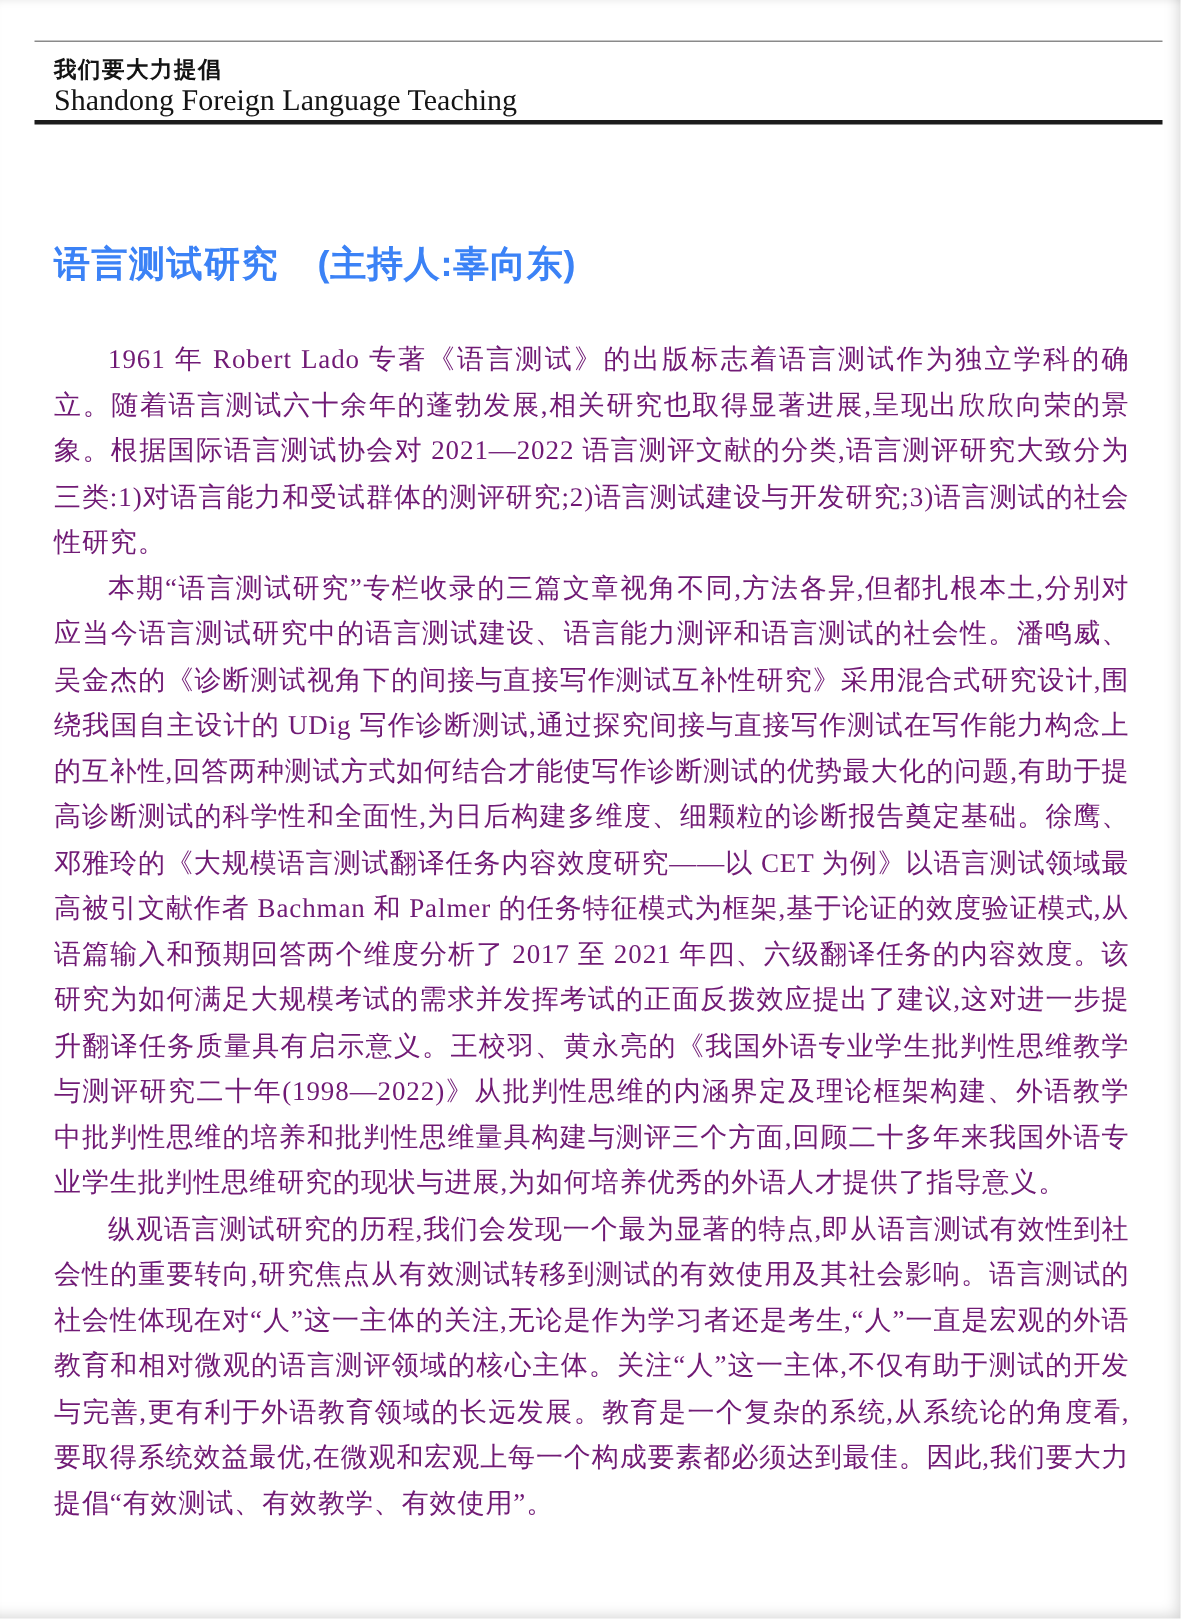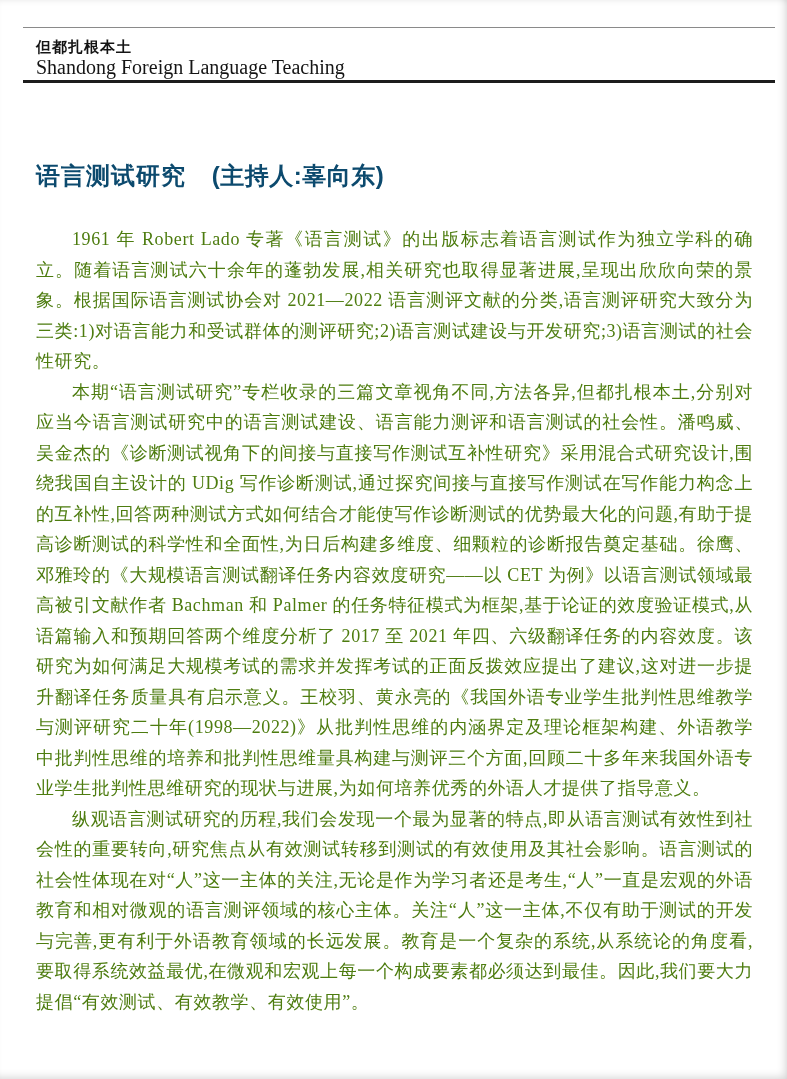--- a/index.html
+++ b/index.html
@@ -63,54 +63,54 @@
   }
   .section-title {
     position: absolute;
     top: 160px;
     left: 36px;
     right: 34px;
     margin: 0;
     font-family: "Liberation Sans", "DejaVu Sans", sans-serif;
     font-weight: 700;
     font-size: 24px;
-    color: #0c4a6e;
+    color: #3b82f6;
     letter-spacing: 1px;
     white-space: nowrap;
   }
   .section-title .host {
     margin-left: 18px;
     letter-spacing: 0.5px;
   }
   .article-body {
     position: absolute;
     top: 224px;
     left: 36px;
     width: 717px;
   }
   .article-body p {
     margin: 0;
     font-size: 18px;
     line-height: 30.5px;
     text-align: justify;
     text-indent: 2em;
     letter-spacing: 0.6px;
-    color: #4d7c0f;
+    color: #701a75;
   }
 </style>
 </head>
 <body>
 
 <div class="page">
 
   <div class="rule-thin"></div>
 
   <header class="masthead">
     <div class="left">
-      <span class="journal-name-cn">但都扎根本土</span>
+      <span class="journal-name-cn">我们要大力提倡</span>
       <span class="journal-name-en">Shandong Foreign Language Teaching</span>
     </div>
     <div class="right">
     </div>
   </header>
 
   <div class="rule-thick"></div>
 
   <h1 class="section-title">
     <span>语言测试研究</span>

